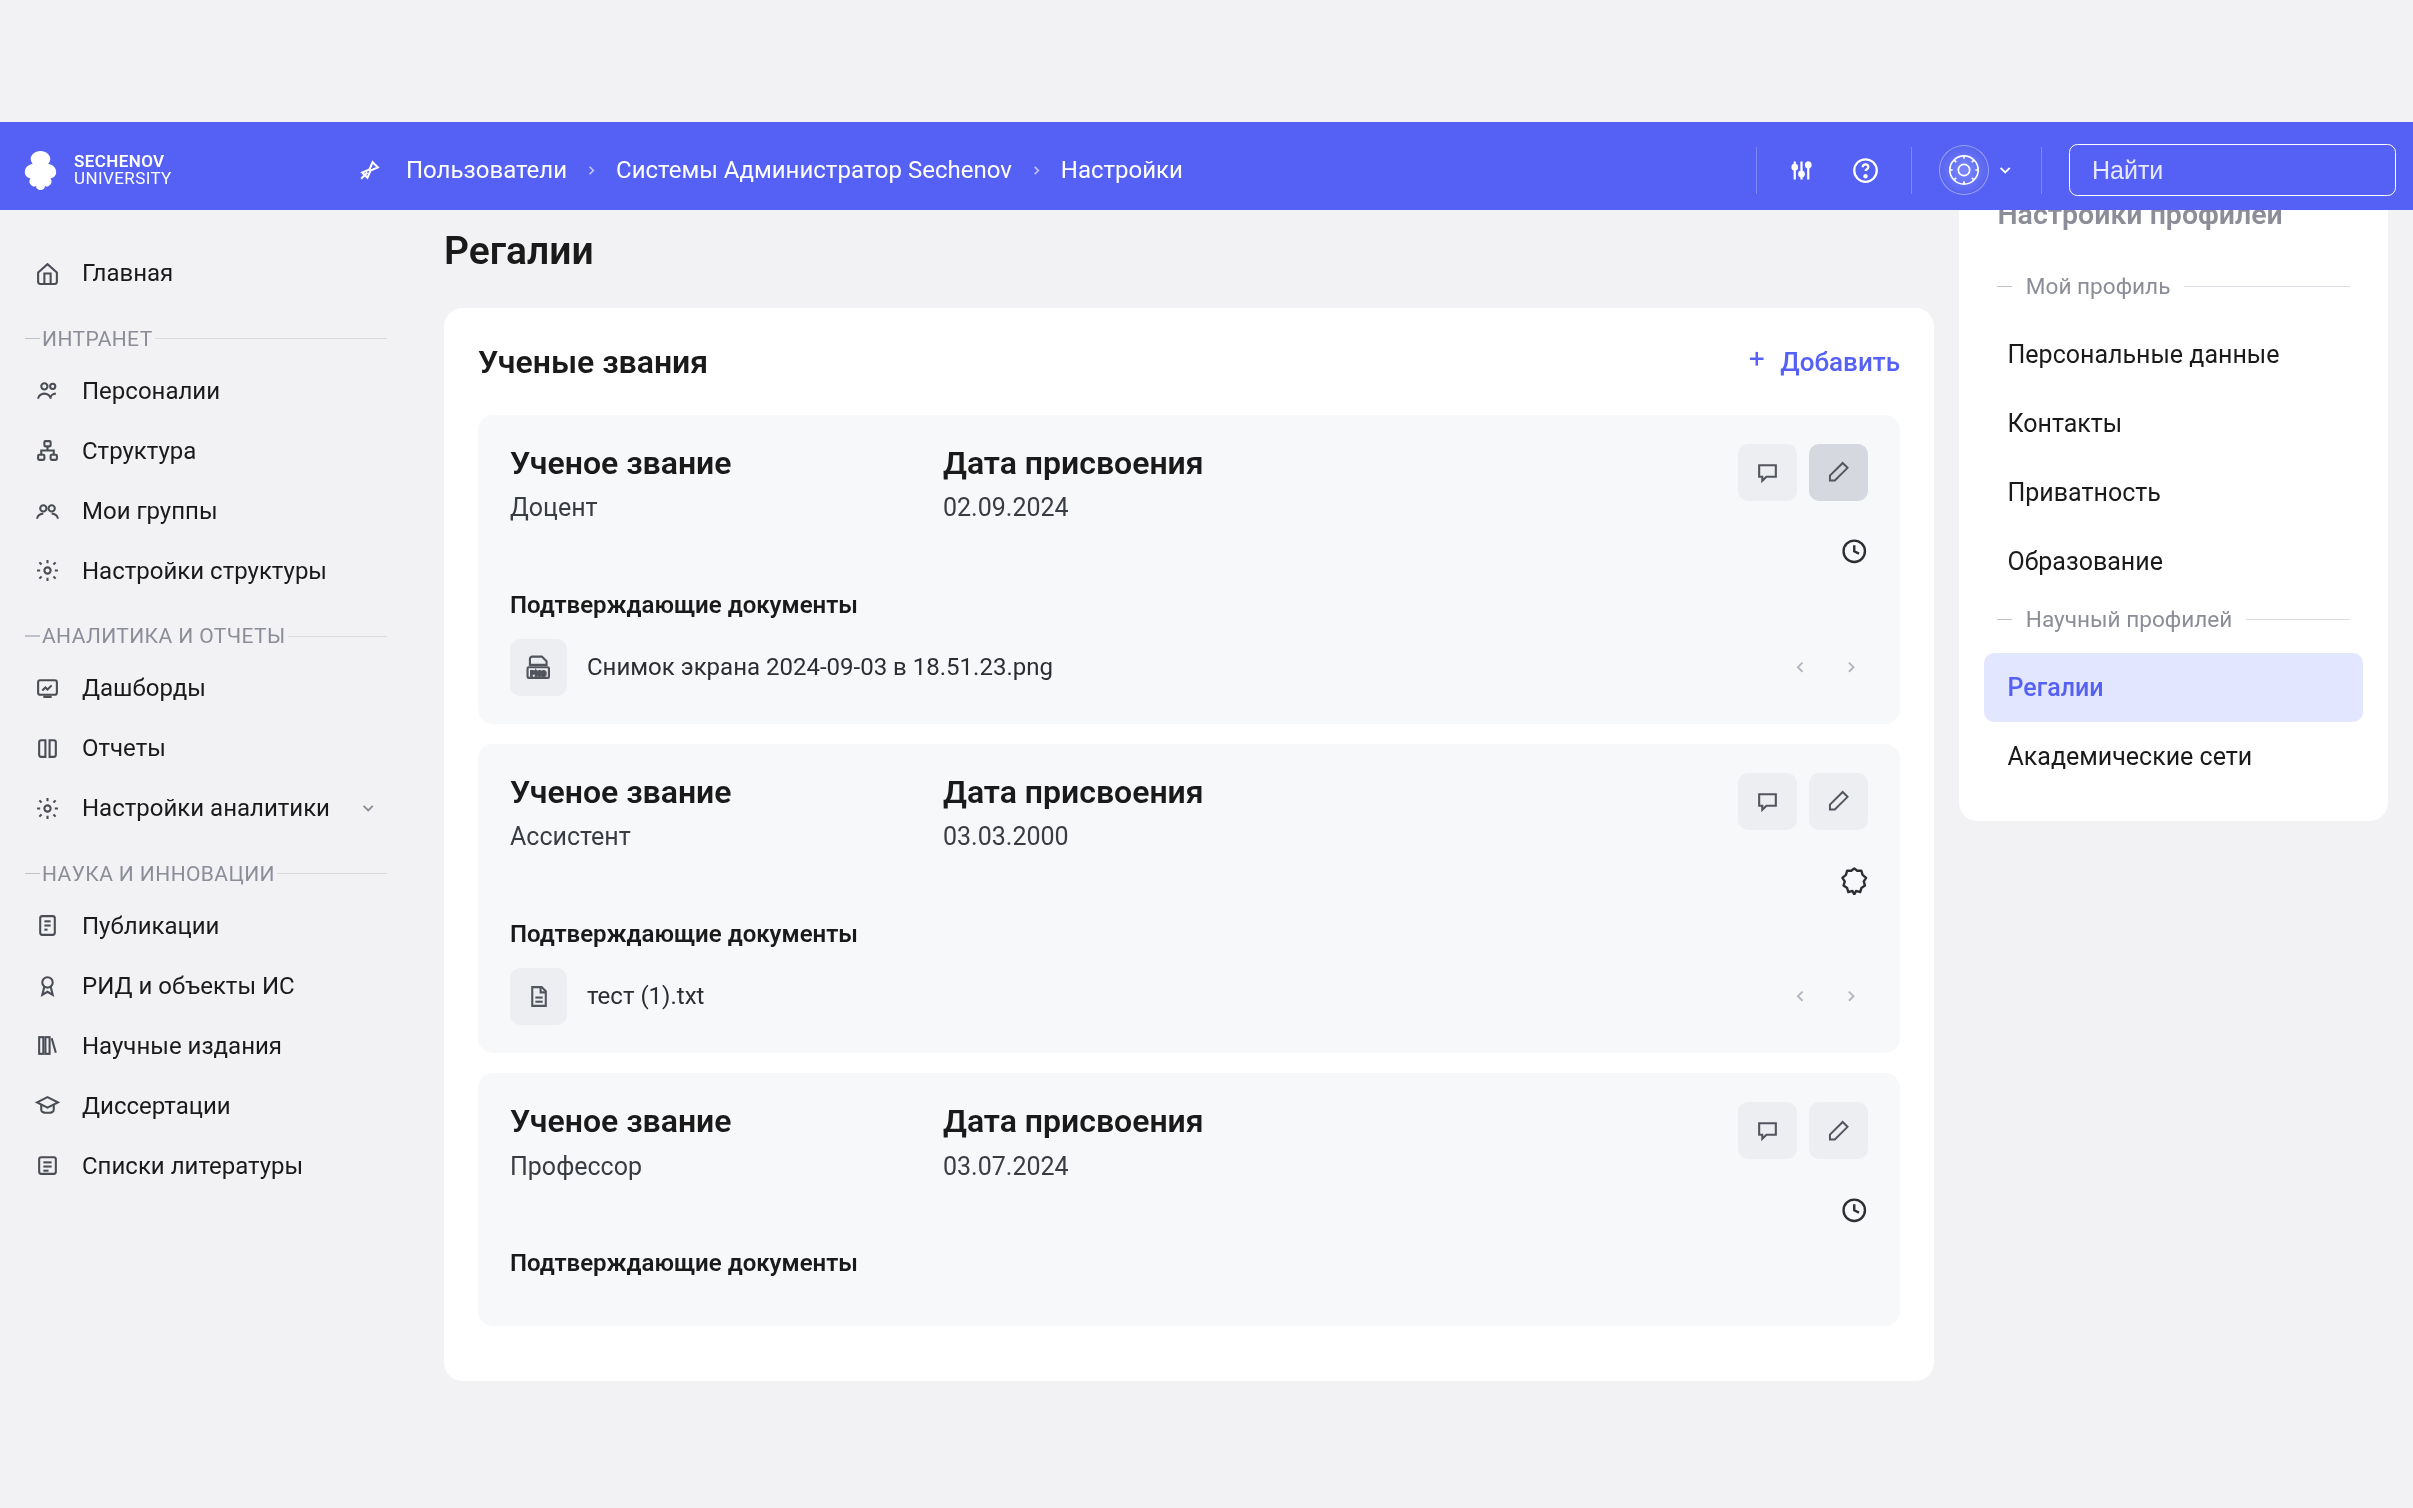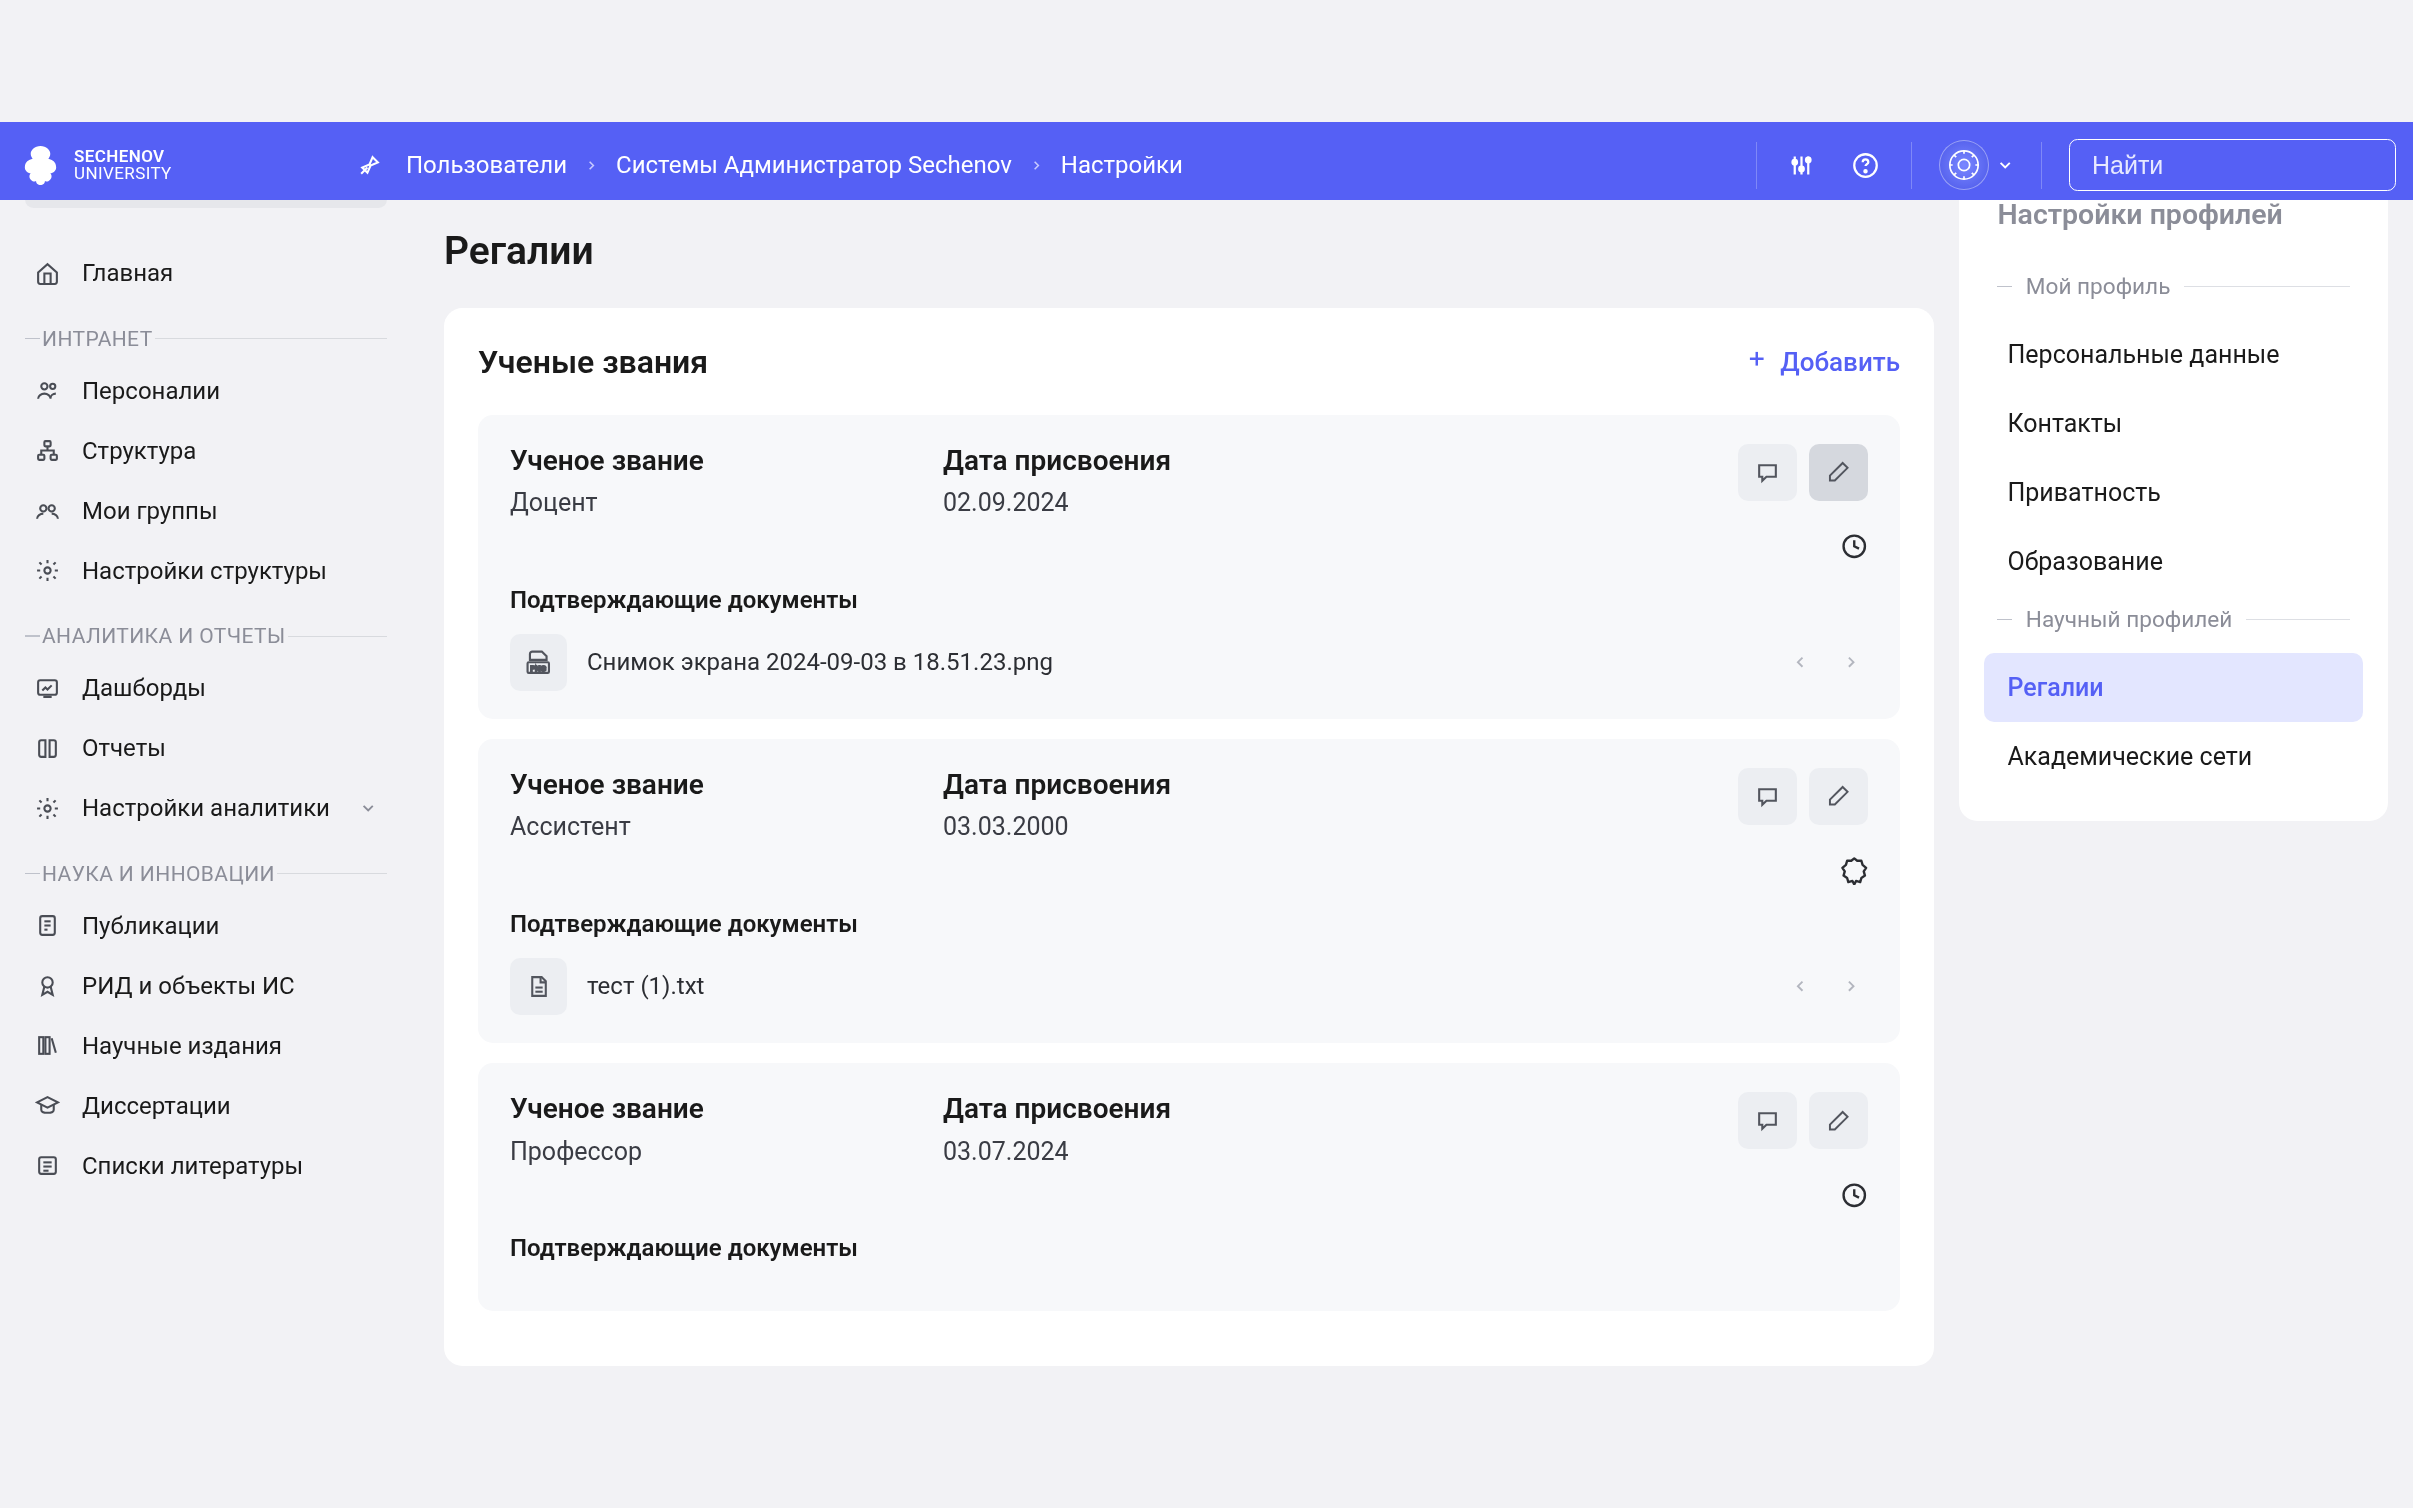--- a/index.html
+++ b/index.html
@@ -27,21 +27,21 @@
     overflow: hidden;
   }
   body {
     padding-top: 122px;
   }
 
   
   .header {
     position: fixed;
     top: 122px; left: 0; right: 0;
-    height: 78px;
+    height: 88px;
     background: var(--primary);
     display: flex;
     align-items: center;
     padding: 8px 17px 0 17px;
     color: #fff;
     gap: 20px;
     z-index: 10;
   }
   .logo-block {
     display: flex; align-items: center; gap: 10px;
@@ -174,21 +174,21 @@
     background: var(--item-bg); border-radius: 15px;
     padding: 28.5px 32px 28.5px 32px;
     margin-bottom: 20px;
   }
   .record-top {
     display:flex; align-items:flex-start; gap: 34px;
   }
   .rec-field { display:flex; flex-direction:column; gap:11.7px; }
   .rec-field.col1 { width: 399px; }
   .rec-field.col2 { flex:1; }
-  .rec-label { font-size: 28px; font-weight:600; color: var(--text);}
+  .rec-label { font-size: 32px; font-weight:600; color: var(--text);}
   .rec-value { font-size: 25px; color: #3a3c44; }
 
   .rec-actions { display:flex; gap: 11.7px; align-items:center; }
   .icon-btn {
     width: 59px; height: 57px; border-radius:10px;
     background: var(--icon-btn-bg);
     display:flex;align-items:center;justify-content:center;
     cursor:pointer; color:#52555e;
   }
   .icon-btn.active { background: var(--icon-btn-active); }

